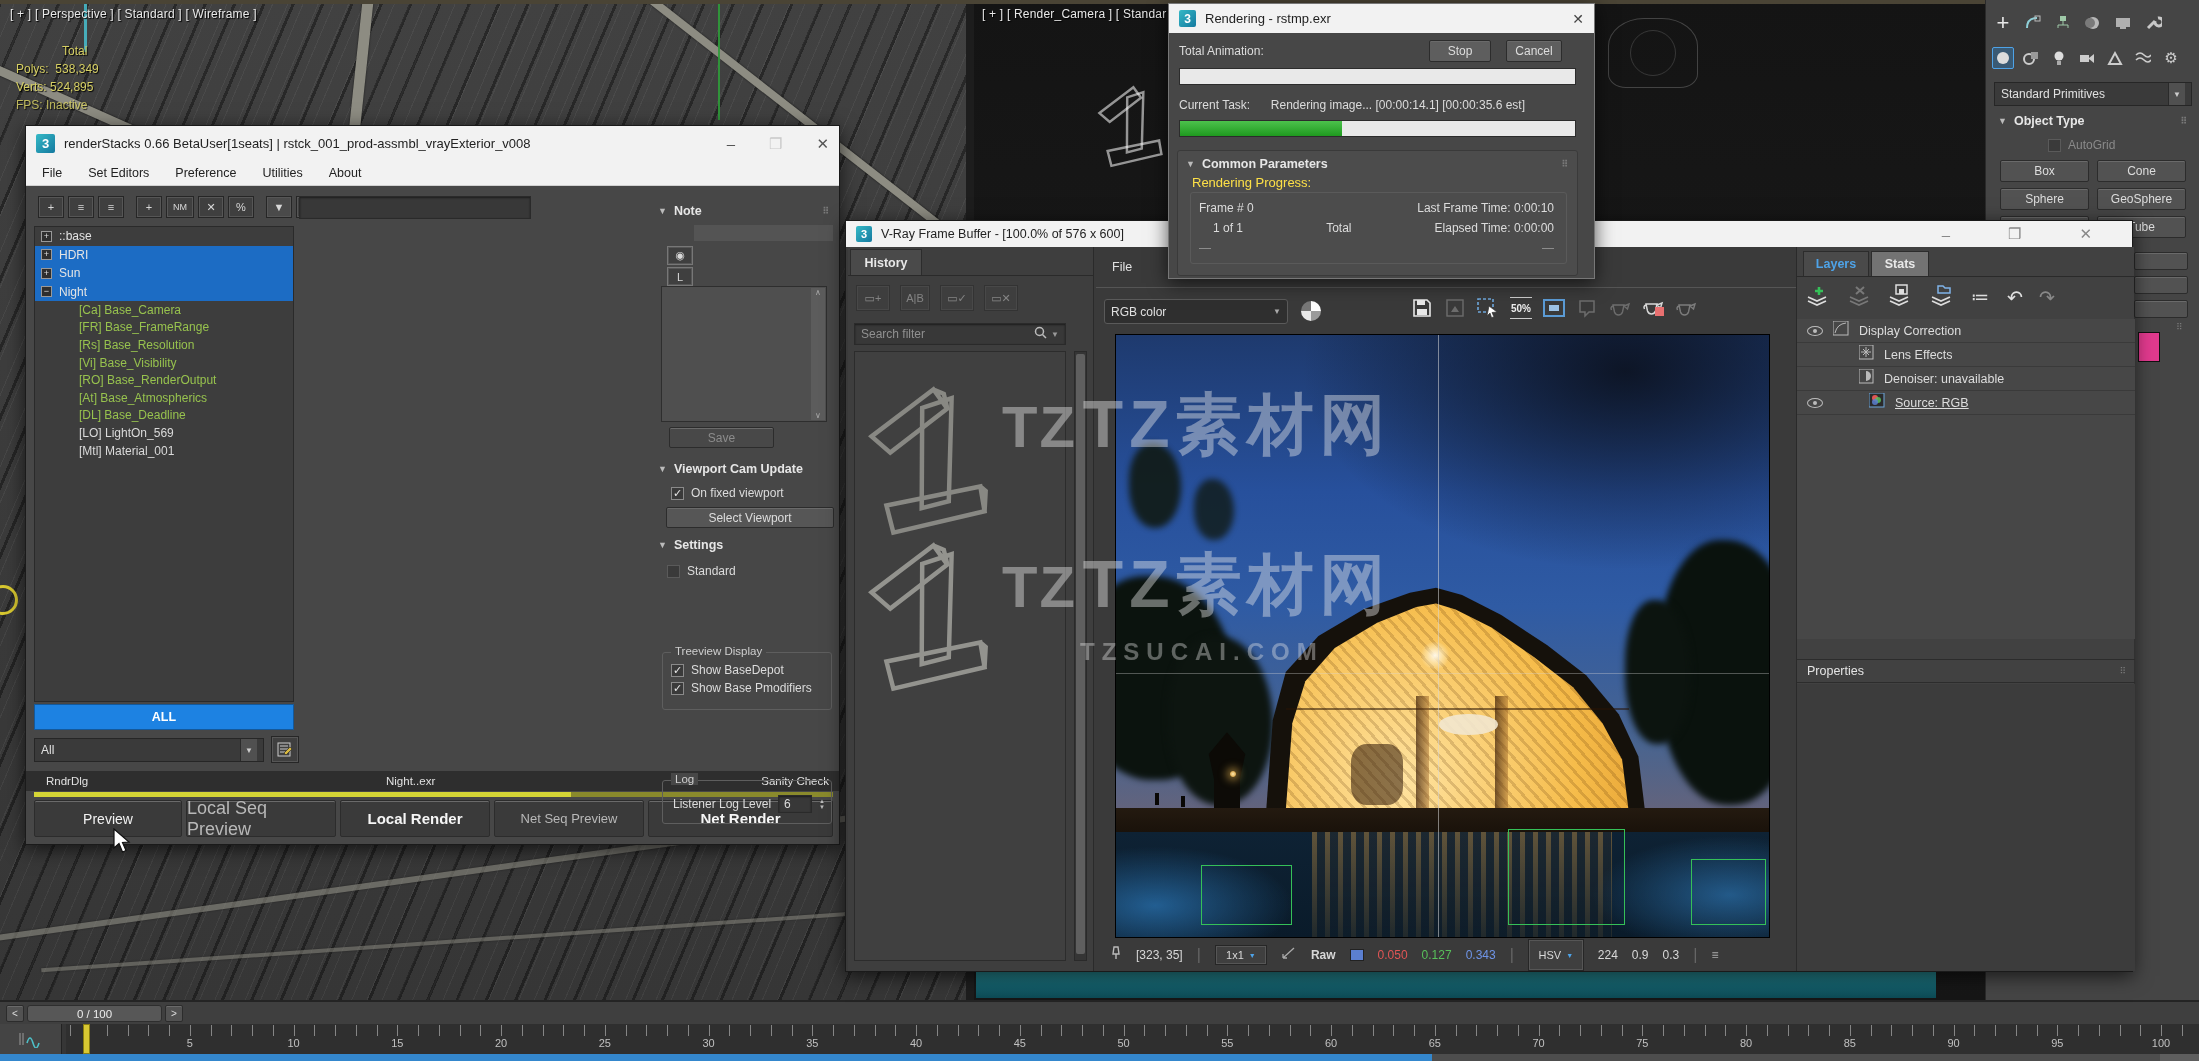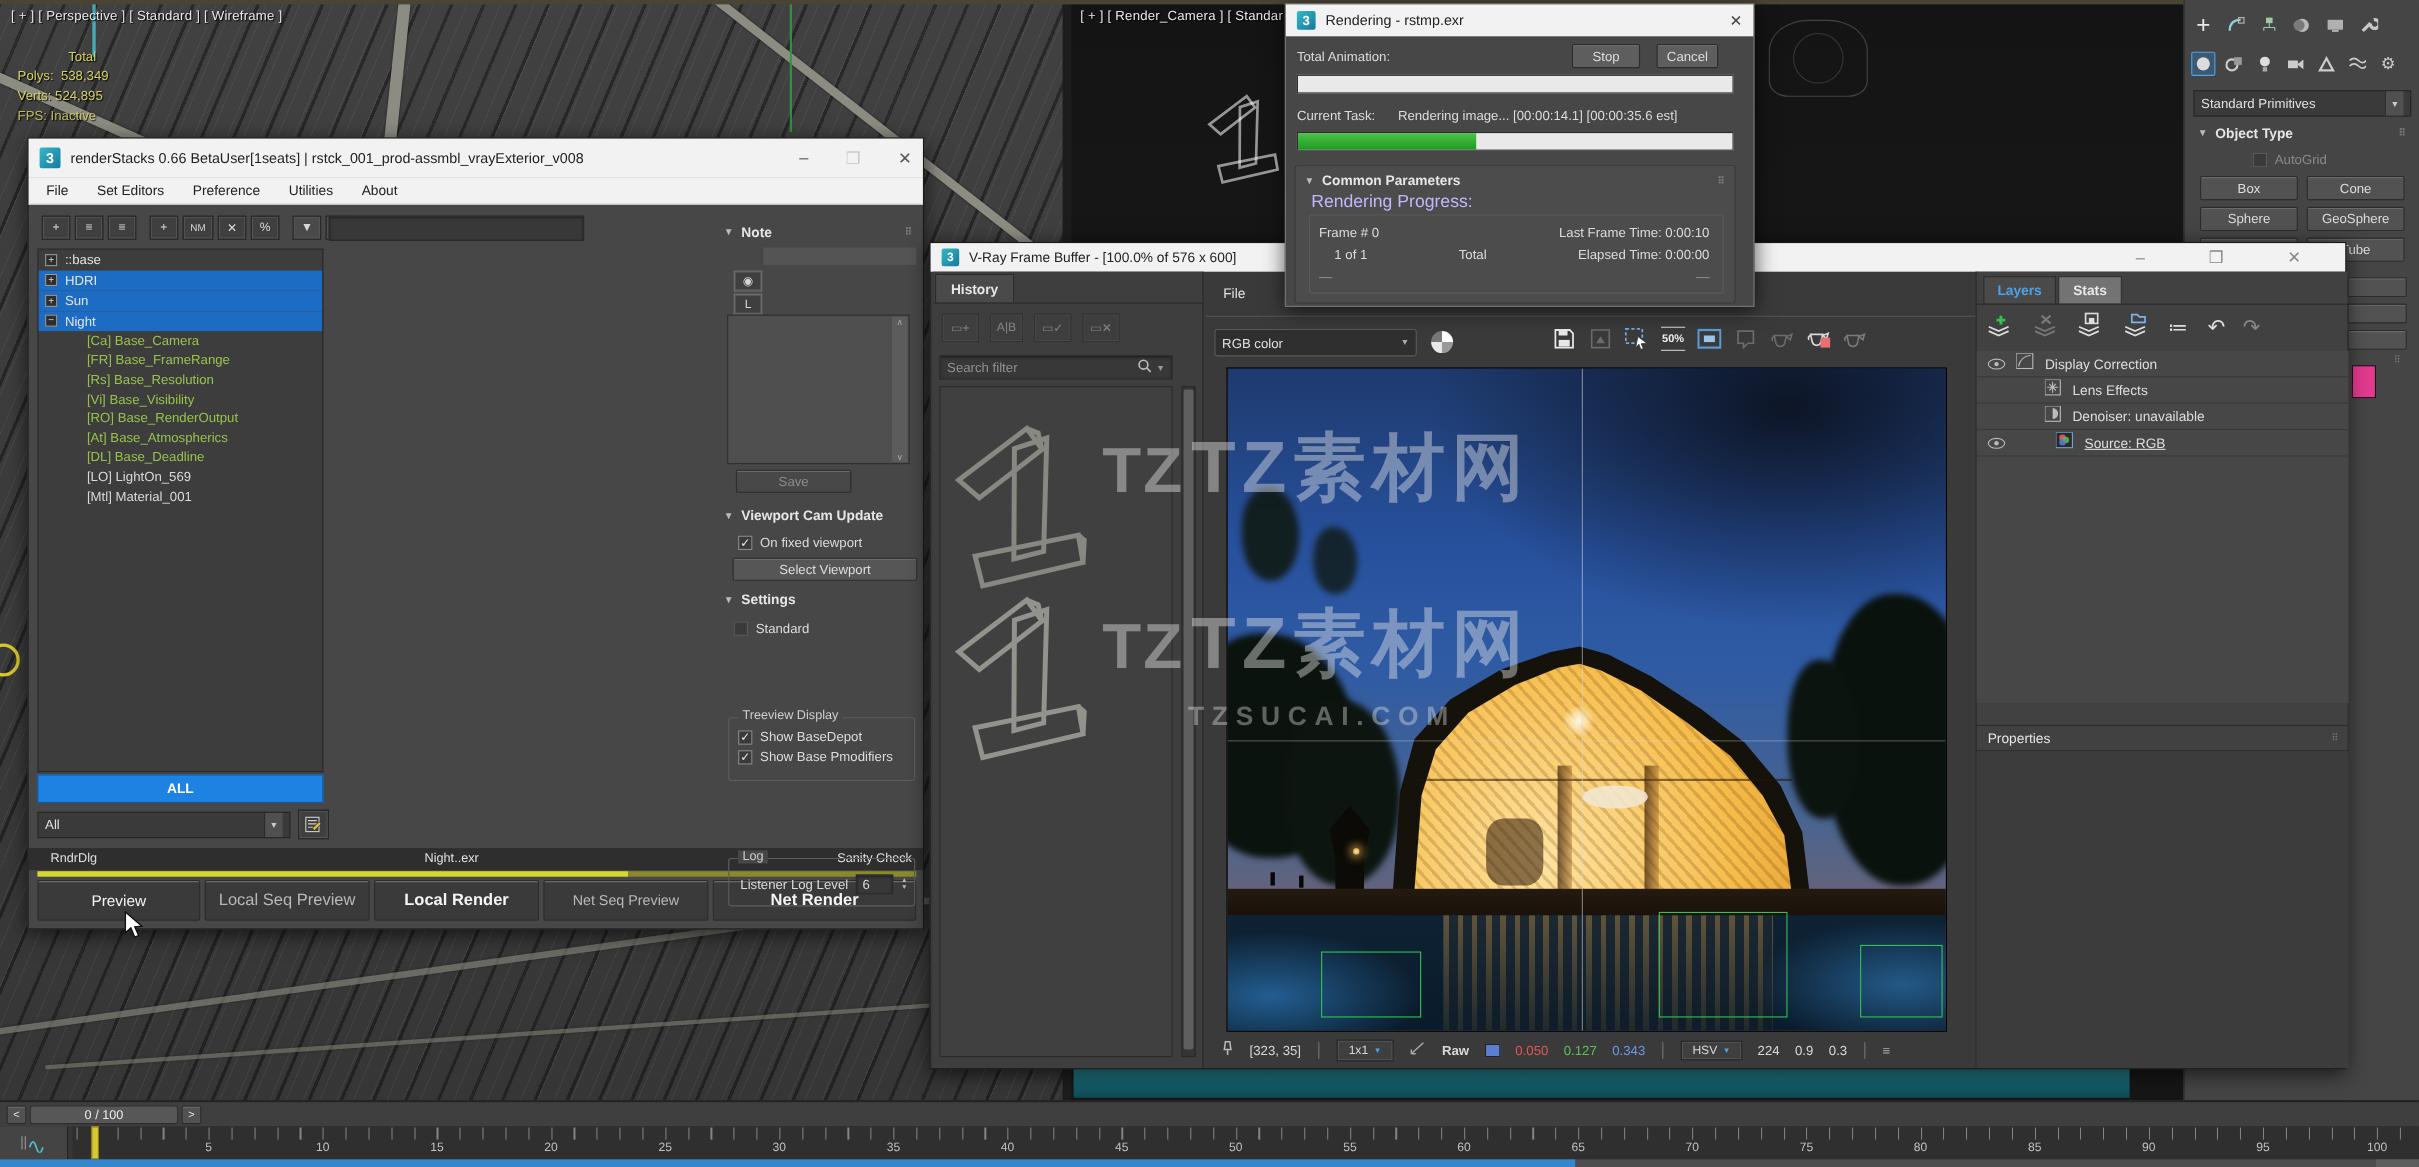--- a/index.html
+++ b/index.html
@@ -368,21 +368,21 @@
 
     <div class="abs" style="left:0;top:645px;width:813px;height:20px;background:#2e2e2e;display:flex;align-items:center;font-size:11.5px;color:#e0e0e0;">
       <span style="margin-left:20px;">RndrDlg</span>
       <span style="position:absolute;left:360px;">Night..exr</span>
       <span style="margin-left:auto;margin-right:10px;">Sanity Check</span>
     </div>
     <div class="abs" style="left:8px;top:666px;width:537px;height:5px;background:#d6d636;"></div>
     <div class="abs" style="left:545px;top:666px;width:262px;height:5px;background:#8a8a2c;"></div>
 
     <div class="abs btn" style="left:8px;top:674px;width:148px;height:37px;font-size:14px;color:#f2f2f2;background:#3a3a3a;">Preview</div>
-    <div class="abs btn" style="left:160px;top:674px;width:150px;height:37px;font-size:15px;color:#b8b8b8;background:#3a3a3a;">Local Seq Preview</div>
+    <div class="abs btn" style="left:160px;top:674px;width:150px;height:37px;font-size:18px;color:#b8b8b8;background:#3a3a3a;">Local Seq Preview</div>
     <div class="abs btn" style="left:314px;top:674px;width:150px;height:37px;font-size:15px;font-weight:bold;color:#f5f5f5;background:#3a3a3a;">Local Render</div>
     <div class="abs btn" style="left:468px;top:674px;width:150px;height:37px;font-size:13px;color:#b8b8b8;background:#3a3a3a;">Net Seq Preview</div>
     <div class="abs btn" style="left:622px;top:674px;width:185px;height:37px;font-size:15px;font-weight:bold;color:#f5f5f5;background:#3a3a3a;">Net Render</div>
 
     <div class="rollout-h abs" style="left:632px;top:78px;width:172px;">
       <span class="arr">▼</span>
         <span>Note</span>
         <span class="grip">⠿</span>
     </div>
     <div class="abs" style="left:668px;top:99px;width:139px;height:16px;background:#545454;"></div>
@@ -586,21 +586,21 @@
         </span>
       <span><svg width="16" height="14">
             <path d="M2 12 L13 2 M2 12 h4 M2 12 v-4" stroke="#aaa" fill="none" stroke-width="1.3"></path>
           </svg></span>
       <span class="statustxt" style="font-weight:bold;">Raw</span>
       <span class="swatch" style="background:#5b7fd0;"></span>
       <span class="statustxt" style="color:#e05555;">0.050</span>
       <span class="statustxt" style="color:#58c05a;">0.127</span>
       <span class="statustxt" style="color:#6f95e8;">0.343</span>
       <span style="color:#666;">|</span>
-      <span class="tbtn" style="width:56px;height:18px;gap:5px;">
+      <span class="tbtn" style="width:56px;height:32px;gap:5px;">
           <span>HSV</span>
           <span style="font-size:7px;color:#4ea3e8;">▼</span>
         </span>
       <span class="statustxt">224</span>
       <span class="statustxt">0.9</span>
       <span class="statustxt">0.3</span>
       <span style="color:#666;">|</span>
       <span style="color:#aaa;font-size:12px;">≡</span>
     </div>
 
@@ -692,21 +692,21 @@
     </div>
     <div class="abs pbar" style="left:10px;top:116px;width:397px;height:17px;">
         <div class="fill" style="width:41%;"></div>
       </div>
     <div class="abs" style="left:8px;top:146px;width:401px;height:126px;background:#4c4c4c;border:1px solid #3a3a3a;border-radius:3px;">
       <div class="rollout-h" style="padding:6px 8px 2px 8px;">
         <span class="arr">▼</span>
           <span>Common Parameters</span>
           <span class="grip">⠿</span>
       </div>
-      <div style="font-size:16px;color:#c4b5fd;padding:2px 0 0 14px;">Rendering Progress:</div>
+      <div style="font-size:13px;color:#fde047;padding:2px 0 0 14px;">Rendering Progress:</div>
       <div class="groupbox" style="margin:2px 10px 0 12px;height:72px;border-color:#5a5a5a;">
         <div class="row" style="margin:8px 12px 0 8px;justify-content:space-between;">
           <span>Frame #  0</span>
           <span>Last Frame Time:  0:00:10</span>
         </div>
         <div class="row" style="margin:6px 12px 0 22px;justify-content:space-between;">
           <span>1 of 1</span>
           <span>Total</span>
           <span>Elapsed Time:  0:00:00</span>
         </div>

